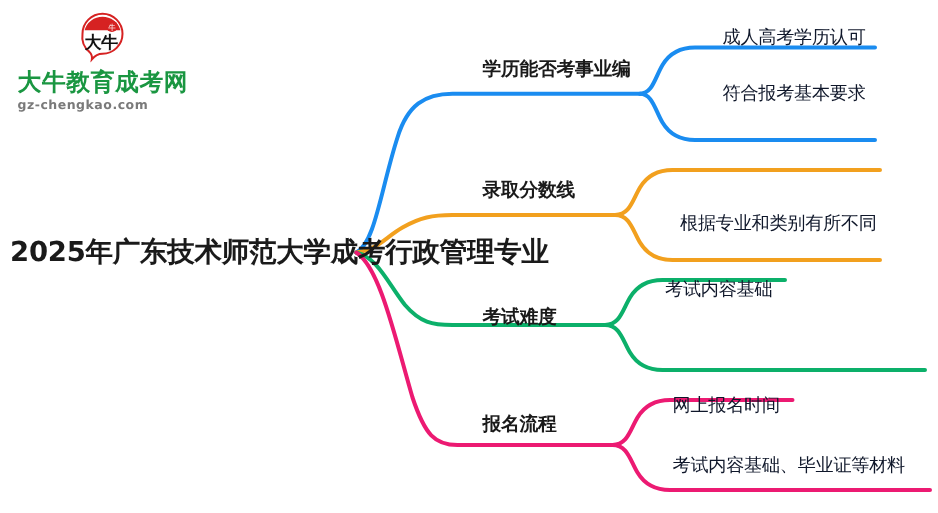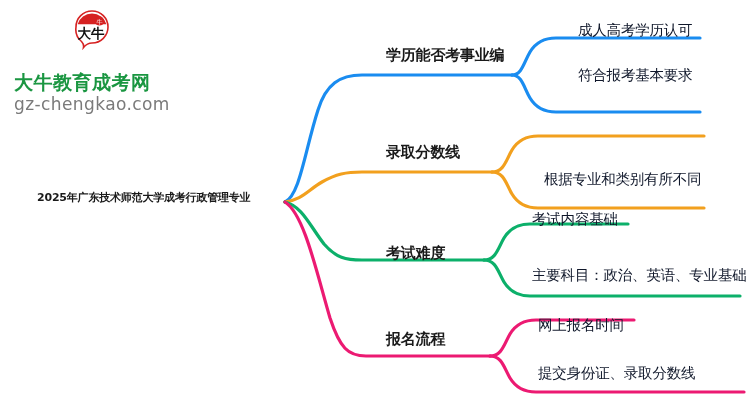--- a/index.html
+++ b/index.html
@@ -31,52 +31,50 @@
     position: relative;
     width: 42px;
     height: 42px;
     flex: 0 0 42px;
   }
   #logo-text-wrap {
     display: flex;
     flex-direction: column;
     justify-content: center;
     line-height: 1;
-    margin-top: 16px;
   }
   #logo-title {
     font-size: 19px;
     font-weight: bold;
     color: #1a9641;
     letter-spacing: 0.5px;
     white-space: nowrap;
   }
   #logo-sub {
     margin-top: 4px;
-    font-size: 17px;
-    font-weight: normal;
+    font-size: 10px;
+    font-weight: bold;
     color: #7a7a7a;
     letter-spacing: 0.4px;
     white-space: nowrap;
   }
 
   
   .node {
     position: absolute;
     white-space: nowrap;
     color: #1a1a1a;
     line-height: 1;
   }
   #root-node {
-    font-size: 11px;
+    font-size: 22px;
     font-weight: bold;
     left: 8px;
     top: 192px;
     letter-spacing: -0.2px;
-    margin-left: 29px;
   }
   .branch-node {
     font-size: 15px;
     font-weight: bold;
     letter-spacing: -0.2px;
   }
   .leaf-node {
     font-size: 14.5px;
     font-weight: normal;
     letter-spacing: -0.2px;
@@ -143,20 +141,19 @@
   <div class="node" id="root-node">2025年广东技术师范大学成考行政管理专业</div>
 
   <div class="node branch-node" style="left:386px; top:48px;">学历能否考事业编</div>
   <div class="node leaf-node" style="left:578px; top:23px;">成人高考学历认可</div>
   <div class="node leaf-node" style="left:578px; top:68px;">符合报考基本要求</div>
 
   <div class="node branch-node" style="left:386px; top:145px;">录取分数线</div>
   <div class="node leaf-node" style="left:544px; top:172px;">根据专业和类别有所不同</div>
 
   <div class="node branch-node" style="left:386px; top:246px;">考试难度</div>
-  <div class="node leaf-node" style="left:532px; top:212px;">考试内容基础</div>
-  <div class="node leaf-node" style="left:532px; top:268px;">主要科目：政治、英语、专业基础</div>
+  <div class="node leaf-node" style="left:532px; top:225px;">考试内容基础</div>
 
   <div class="node branch-node" style="left:386px; top:332px;">报名流程</div>
   <div class="node leaf-node" style="left:538px; top:318px;">网上报名时间</div>
-  <div class="node leaf-node" style="left:538px; top:366px;">提交身份证、录取分数线</div>
+  <div class="node leaf-node" style="left:538px; top:366px;">考试内容基础、毕业证等材料</div>
 
 </div>
 
 </body></html>

